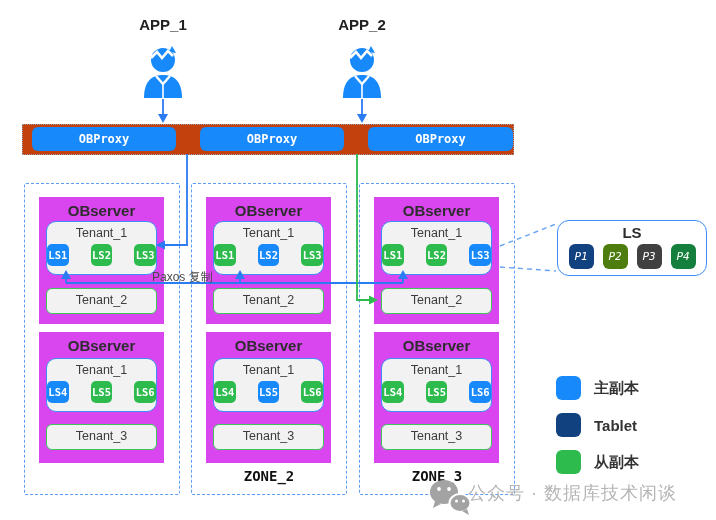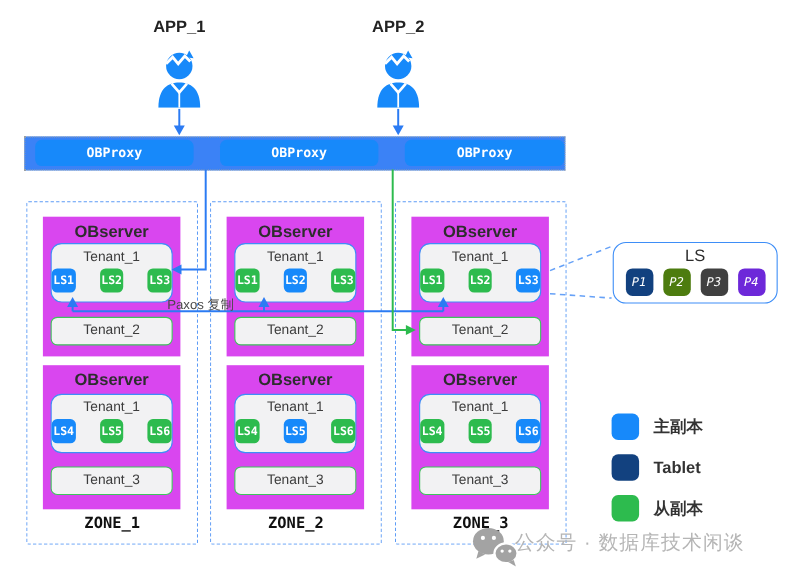--- a/index.html
+++ b/index.html
@@ -1,38 +1,38 @@
 <!DOCTYPE html>
 <html><head>
 <meta charset="utf-8">
 <style>
   html,body{margin:0;padding:0;background:#fff;}
   .canvas{position:relative;width:716px;height:520px;background:#fff;overflow:hidden;
           font-family:"Liberation Sans",sans-serif;color:#2d2d2d;}
   .abs{position:absolute;}
   .app-label{font-weight:bold;font-size:15px;color:#222;text-align:center;width:70px;}
-  .proxy-wrap{border:1px dotted #9aa0a6;background:#3b82f6;}
+  .proxy-wrap{border:1px dotted #9aa0a6;background:#c2410c;}
   .proxy-btn{background:#1789fa;border-radius:6px;color:#fff;text-align:center;
              font-family:"DejaVu Sans Mono",monospace;font-weight:bold;font-size:12px;
              line-height:24px;height:24px;}
   .zone{border:1.5px dashed #5e9cf6;border-radius:2px;background:#fff;}
   .zone-label{font-family:"DejaVu Sans Mono",monospace;font-weight:bold;font-size:14px;
               color:#111;text-align:center;width:100%;}
   .graybox{background:#d946ef;}
   .srv-title{font-weight:bold;font-size:15px;color:#2d2d2d;text-align:center;padding-top:5px;}
   .tenant{border-radius:10px;background:#f2f2f3;}
   .tenant.blue{border:1.5px solid #3e8ef7;}
   .tenant.green{border:1.2px solid #3fc45c;border-radius:6px;}
   .tenant-name{font-size:12.5px;color:#3c3c3c;text-align:center;padding-top:4px;}
   .chips{display:flex;justify-content:center;gap:22px;margin-top:4px;}
   .chip{display:inline-block;width:24px;height:22px;border-radius:5px;color:#fff;
         font-family:"DejaVu Sans Mono",monospace;font-weight:bold;font-size:10.5px;
         line-height:22px;text-align:center;}
   .lsbox{border:1.5px solid #3e8ef7;border-radius:12px;background:#fff;}
-  .ls-title{font-weight:normal;font-size:15px;text-align:center;padding-top:3px;color:#2d2d2d;}
+  .ls-title{font-weight:bold;font-size:15px;text-align:center;padding-top:3px;color:#2d2d2d;}
   .pchips{display:flex;justify-content:center;gap:9px;margin-top:3px;}
   .pchip{display:inline-block;width:25px;height:25px;border-radius:6px;color:#fff;
          font-family:"DejaVu Sans Mono",monospace;font-size:11px;line-height:25px;text-align:center;font-style:italic;}
   .legend-item{display:flex;align-items:center;gap:13px;}
   .legend-swatch{width:25px;height:24px;border-radius:6px;}
   .legend-label{font-weight:bold;font-size:15px;color:#333;}
   .paxos{font-size:12px;color:#4a4a4a;z-index:6;}
   .watermark-text{font-size:18px;color:#b5b5b5;letter-spacing:1px;}
   svg.overlay{position:absolute;left:0;top:0;z-index:5;pointer-events:none;}
 </style>
@@ -93,21 +93,20 @@
         <div class="chips">
           <span class="chip" style="background: rgb(23, 137, 250);">LS4</span>
           <span class="chip" style="background: rgb(45, 187, 78);">LS5</span>
           <span class="chip" style="background: rgb(45, 187, 78);">LS6</span>
         </div>
       </div>
       <div class="abs tenant green" style="left:7px;top:92px;width:109px;height:24px;">
         <div class="tenant-name">Tenant_3</div>
       </div>
     </div>
-    <div class="abs zone-label" style="top:284px;">ZONE_1</div>
   </div>
 
   <div class="abs zone" style="left:191px;top:183px;width:154px;height:310px;">
     <div class="abs graybox" style="left:14px;top:13px;width:125px;height:127px;">
       <div class="srv-title">OBserver</div>
       <div class="abs tenant blue" style="left:7px;top:24px;width:109px;height:52px;">
         <div class="tenant-name">Tenant_1</div>
         <div class="chips">
           <span class="chip" style="background: rgb(45, 187, 78);">LS1</span>
           <span class="chip" style="background: rgb(23, 137, 250);">LS2</span>
@@ -166,21 +165,21 @@
     </div>
     <div class="abs zone-label" style="top:284px;">ZONE_3</div>
   </div>
 
   <div class="abs lsbox" style="left:557px;top:220px;width:148px;height:54px;">
     <div class="ls-title">LS</div>
     <div class="pchips">
       <span class="pchip" style="background: rgb(18, 65, 127);">P1</span>
       <span class="pchip" style="background: #4d7c0f;">P2</span>
       <span class="pchip" style="background: #404040;">P3</span>
-      <span class="pchip" style="background: #6d28d9;">P4</span>
+      <span class="pchip" style="background: #15803d;">P4</span>
     </div>
   </div>
 
   <div class="abs paxos" style="left:152px;top:269px;">Paxos 复制</div>
 
   <div class="abs" style="left:556px;top:376px;display:flex;flex-direction:column;gap:13px;">
     <div class="legend-item">
       <span class="legend-swatch" style="background: rgb(23, 137, 250);"></span>
       <span class="legend-label">主副本</span>
     </div>

